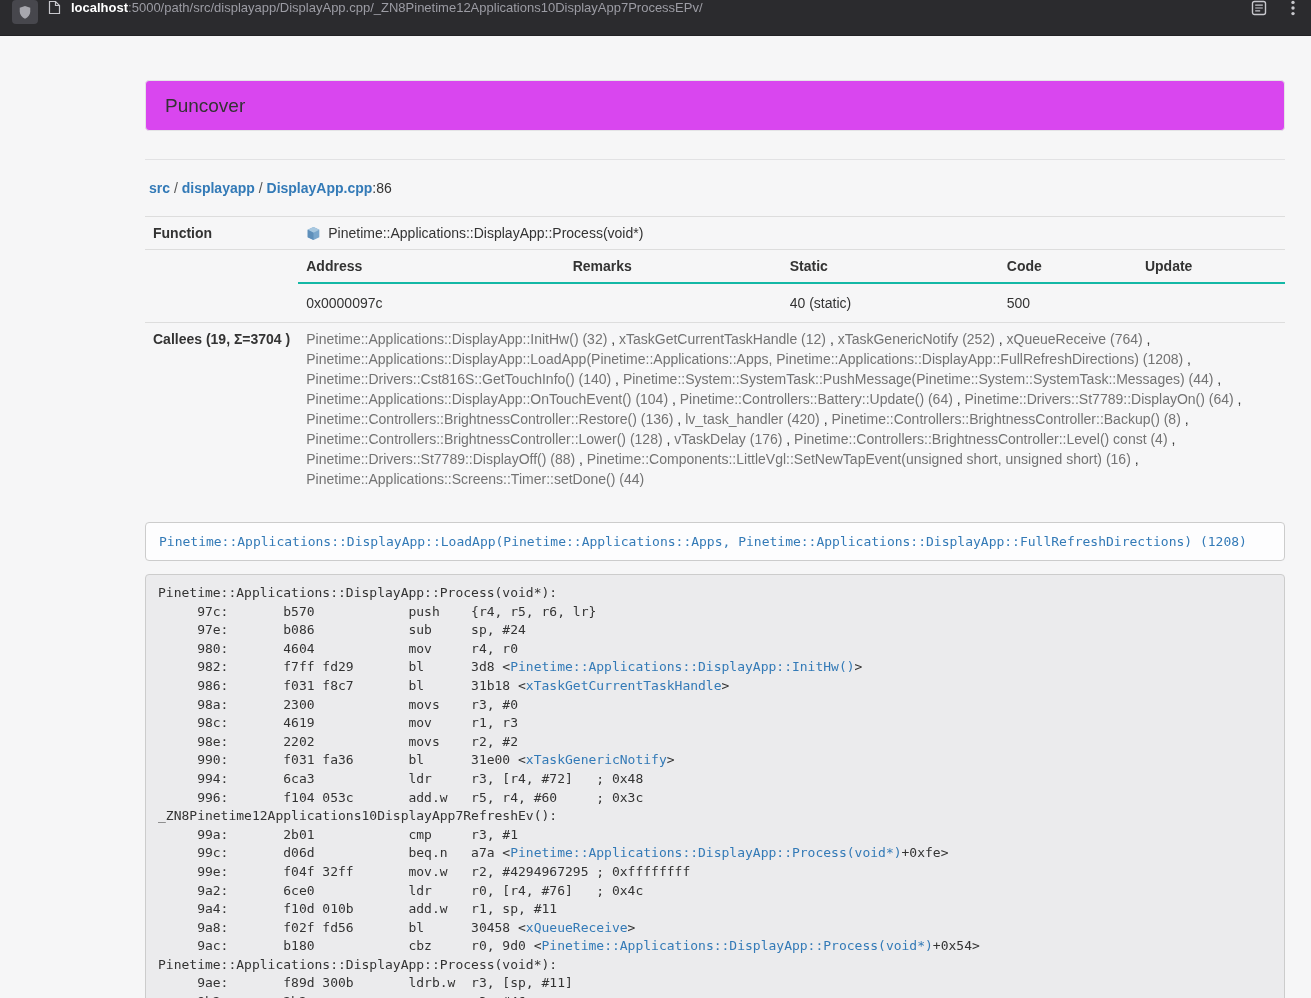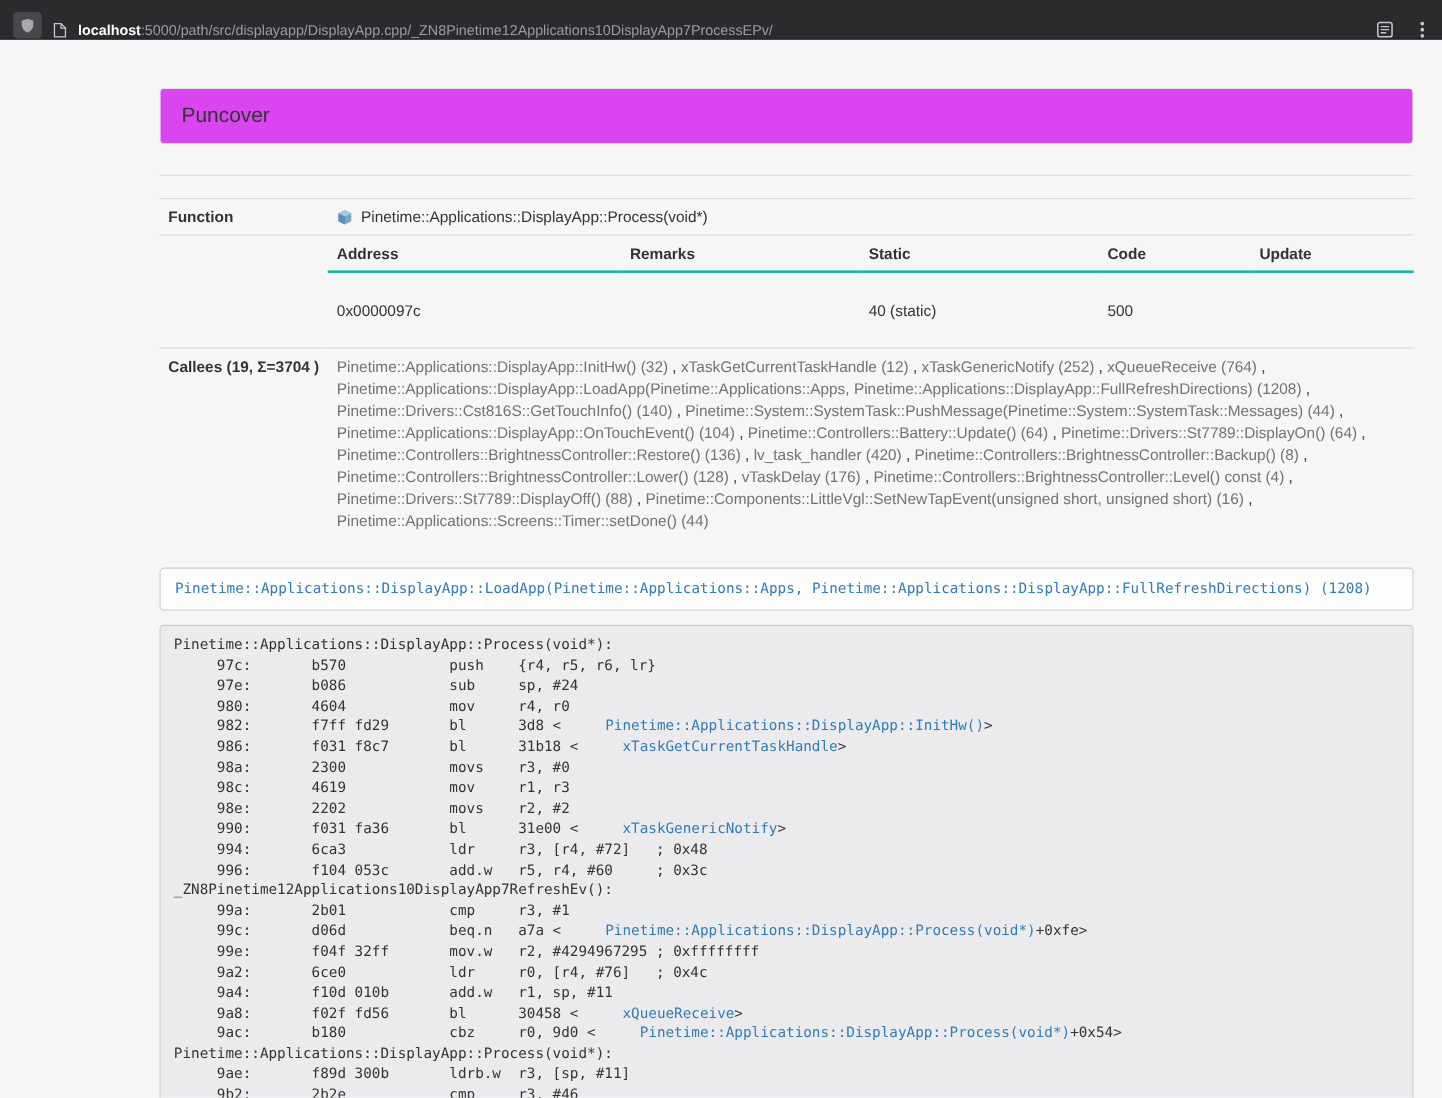--- a/index.html
+++ b/index.html
@@ -7,21 +7,21 @@
   body {
     width: 1311px; height: 998px; overflow: hidden;
     background: #f6f6f7;
     font-family: "Liberation Sans", sans-serif;
     font-size: 14px; color: #333;
   }
 
   
   .browser-bar {
     height: 36px; background: #2b2b2e; border-bottom: 1px solid #222225;
-    display: flex; align-items: flex-end; padding: 0 12px; gap: 10px;
+    display: flex; align-items: flex-start; padding: 0 12px; gap: 10px;
   }
   .shield-chip {
     width: 26px; height: 24px; border-radius: 4px; background: #47474d;
     display: flex; align-items: center; justify-content: center; cursor: pointer;
   }
   .bar-icon { display: flex; align-items: center; justify-content: center; cursor: pointer; }
   .url-text { flex: 1; min-width: 0; font-size: 13px; white-space: nowrap; overflow: hidden; cursor: text; }
   .url-host { color: #ffffff; font-weight: bold; }
   .url-path { color: #9c9ca4; }
   .bar-right { margin-left: auto; display: flex; align-items: center; gap: 24px; padding-right: 4px; }
@@ -48,42 +48,42 @@
     vertical-align: top; line-height: 20px;
   }
   .label-col { width: 150px; font-weight: bold; white-space: nowrap; }
   td.nested { padding: 0 !important; }
 
   table.stats-table { width: 100%; border-collapse: collapse; }
   .stats-table th {
     font-weight: bold; text-align: left; padding: 6px 8px;
     border-bottom: 2px solid #14b8a6; line-height: 20px;
   }
-  .stats-table td { padding: 24px 8px; line-height: 20px; }
+  .stats-table td { padding: 9px 8px; line-height: 20px; }
 
   .fn-name-cell { display: flex; align-items: center; gap: 7px; }
   .cube { display: inline-flex; margin-top: 1px; }
 
   .callees-cell a { color: #737373; text-decoration: none; }
   .callees-cell { line-height: 20px; }
 
   .highlight-pre {
     margin-top: 27px; background: #fdfdfe; border: 1px solid #ccc; border-radius: 4px;
     padding: 9px 13px; font-family: "DejaVu Sans Mono", monospace;
     font-size: 13px; line-height: 19px; white-space: pre; overflow: hidden;
   }
   .highlight-pre a { color: #337ab7; text-decoration: none; }
 
   pre.code-pre {
     margin: 13px 0 0 0; background: #ebebed; border: 1px solid #ccc; border-radius: 4px;
     padding: 9px 12px; font-family: "DejaVu Sans Mono", monospace;
     font-size: 13px; line-height: 18.6px; color: #333;
     white-space: pre; overflow: hidden;
   }
-  pre.code-pre a { color: #337ab7; text-decoration: none; margin-left: 40px; }
+  pre.code-pre a { color: #337ab7; text-decoration: none; }
 </style>
 </head>
 <body>
 
 <div class="browser-bar">
   <div class="shield-chip">
     <svg width="14" height="15" viewBox="0 0 16 17">
         <path d="M8 1l6 2.2v4.2c0 3.6-2.4 6.6-6 8.2-3.6-1.6-6-4.6-6-8.2V3.2z" fill="#a7a7ae"></path>
       </svg>
   </div>
@@ -112,20 +112,21 @@
 </div>
 
 <div class="container">
 
   <div class="app-panel">
     <div class="app-title">Puncover</div>
   </div>
 
   <hr class="rule">
 
+  <div class="breadcrumb"><a href="#">src</a><span class="sep"> / </span><a href="#">displayapp</a><span class="sep"> / </span><a href="#">DisplayApp.cpp</a><span class="line-no">:86</span></div>
 
   <table class="fn-table">
     <tbody>
       <tr>
         <th class="label-col">Function</th>
         <td>
           <div class="fn-name-cell">
             <span class="cube">
               <svg width="15" height="15" viewBox="0 0 16 16">
                 <path d="M8 1l6.2 3.1v7.8L8 15 1.8 11.9V4.1z" fill="#79a6cc"></path>

